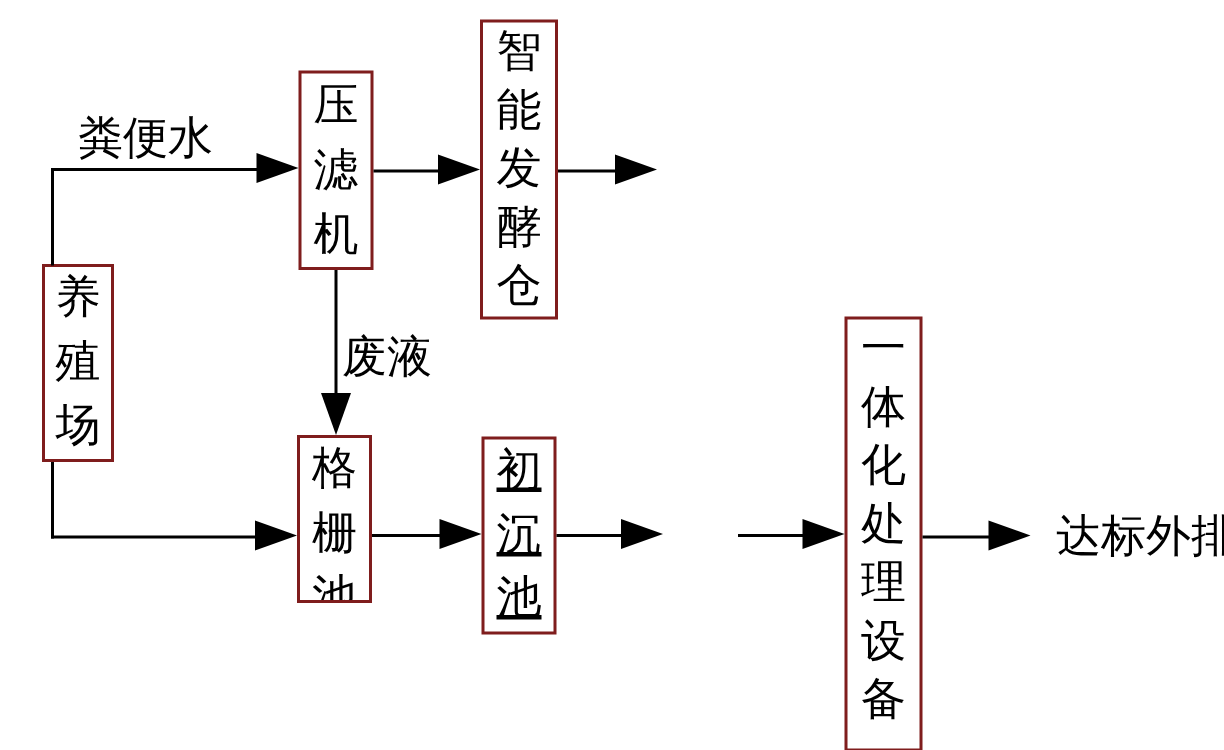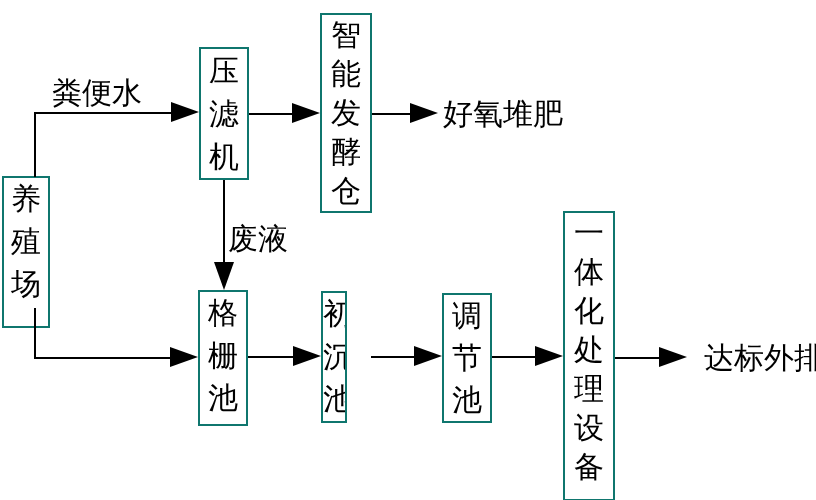--- a/index.html
+++ b/index.html
@@ -8,21 +8,21 @@
     position: relative;
     width: 816px;
     height: 500px;
     background: #ffffff;
     font-family: "DejaVu Serif", "Liberation Serif", serif;
     color: #000000;
     overflow: hidden;
   }
   .box {
     position: absolute;
-    border: 2px solid #0f766e;
+    border: 2px solid #7f1d1d;
     background: #ffffff;
     text-align: center;
     font-size: 30px;
     line-height: 42px;
     word-break: break-all;
     overflow: hidden;
   }
   .lbl {
     position: absolute;
     font-size: 30px;
@@ -38,25 +38,25 @@
     border-left: 28px solid #000000;
   }
   .arr-d {
     position: absolute; width: 0; height: 0;
     border-left: 10px solid transparent;
     border-right: 10px solid transparent;
     border-top: 28px solid #000000;
   }
 
   
-  #box-farm        { left: 2px;  top: 176px; width: 48px; height: 152px; line-height: 42.5px; }
+  #box-farm        { left: 28px;  top: 176px; width: 48px; height: 132px; line-height: 42.5px; }
   #box-filter      { left: 199px; top: 47px;  width: 50px; height: 133px; line-height: 43px; }
   #box-ferment     { left: 320px; top: 13px;  width: 52px; height: 200px; line-height: 39px; }
-  #box-grid        { left: 198px; top: 290px; width: 50px; height: 136px; line-height: 42.5px; }
-  #box-sed         { left: 321px; top: 291px; width: 26px; height: 132px; line-height: 42.5px; }
+  #box-grid        { left: 198px; top: 290px; width: 50px; height: 112px; line-height: 42.5px; }
+  #box-sed         { left: 321px; top: 291px; width: 50px; height: 132px; line-height: 42.5px; text-decoration: underline; }
   #box-reg         { left: 442px; top: 293px; width: 50px; height: 130px; line-height: 42px; }
   #box-integrated  { left: 563px; top: 211px; width: 52px; height: 290px; line-height: 39px; }
 
   
   #lbl-fecal   { left: 52px;  top: 77px;  }
   #lbl-liquid  { left: 228px; top: 223px; }
   #lbl-waste   { left: 66px;  top: 318px; }
   #lbl-compost { left: 443px; top: 98px;  }
   #lbl-out     { left: 692px; top: 342px; margin-left: 12px; }
 
@@ -101,27 +101,25 @@
 </head>
 <body>
 
 <div class="canvas">
 
   <div class="box" id="box-farm">养殖场</div>
   <div class="box" id="box-filter">压滤机</div>
   <div class="box" id="box-ferment">智能发酵仓</div>
   <div class="box" id="box-grid">格栅池</div>
   <div class="box" id="box-sed">初沉池</div>
-  <div class="box" id="box-reg">调节池</div>
   <div class="box" id="box-integrated">一体化处理设备</div>
 
   <div class="lbl" id="lbl-fecal">粪便水</div>
   <div class="lbl" id="lbl-liquid">废液</div>
 
-  <div class="lbl" id="lbl-compost">好氧堆肥</div>
   <div class="lbl" id="lbl-out">达标外排</div>
 
   <div class="vline" id="vl-farm-up"></div>
   <div class="hline" id="hl-fecal"></div>
   <div class="arr-r" id="ar-fecal"></div>
 
   <div class="hline" id="hl-fp-ferm"></div>
   <div class="arr-r" id="ar-ferm"></div>
 
   <div class="hline" id="hl-ferm-out"></div>

